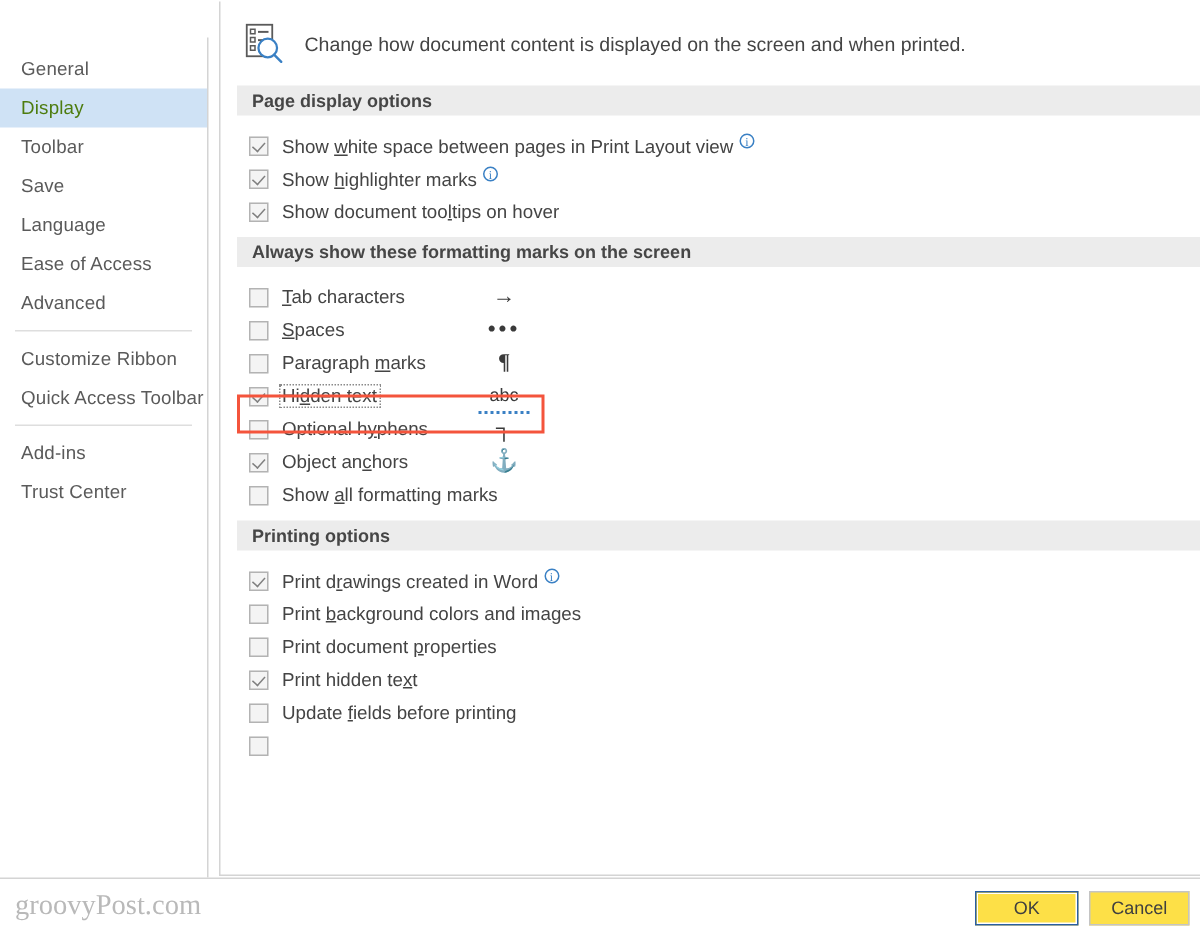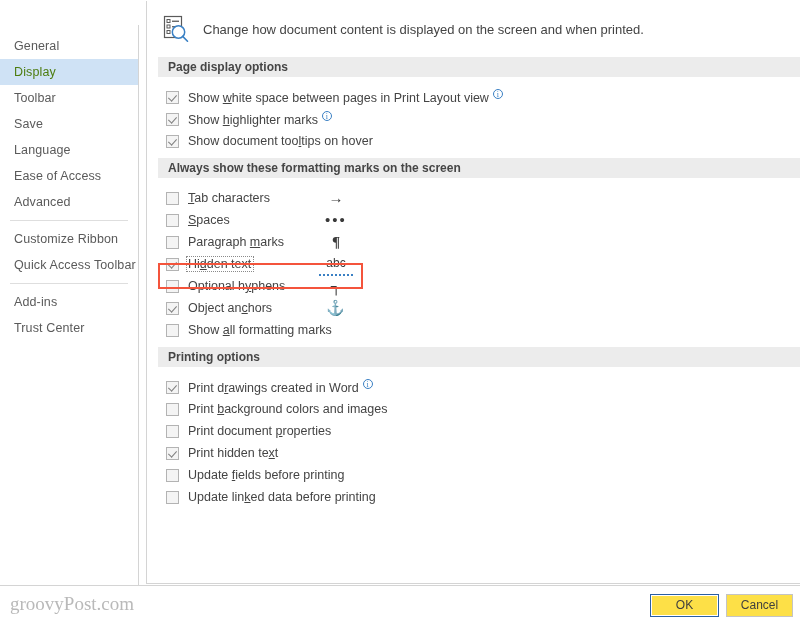--- a/index.html
+++ b/index.html
@@ -333,21 +333,20 @@
           <div class="opt-row">
             <span class="cbox checked"></span>
             <span class="opt-label"><span>Print hidden te<u>x</u>t</span></span>
           </div>
           <div class="opt-row">
             <span class="cbox"></span>
             <span class="opt-label"><span>Update <u>f</u>ields before printing</span></span>
           </div>
           <div class="opt-row">
             <span class="cbox"></span>
-            <span class="opt-label"><span>Update lin<u>k</u>ed data before printing</span></span>
           </div>
         </div>
       </div>
   </div>
 
   <div id="hidden-text-highlight"></div>
 
   <div id="footer">
     <span id="watermark">groovyPost.com</span>
     <div class="dlg-btn" id="ok-button">OK</div>

